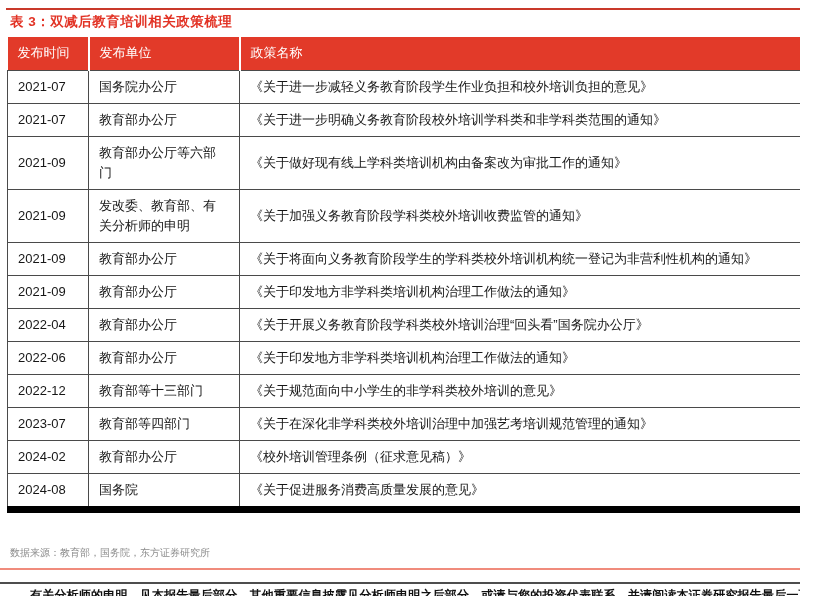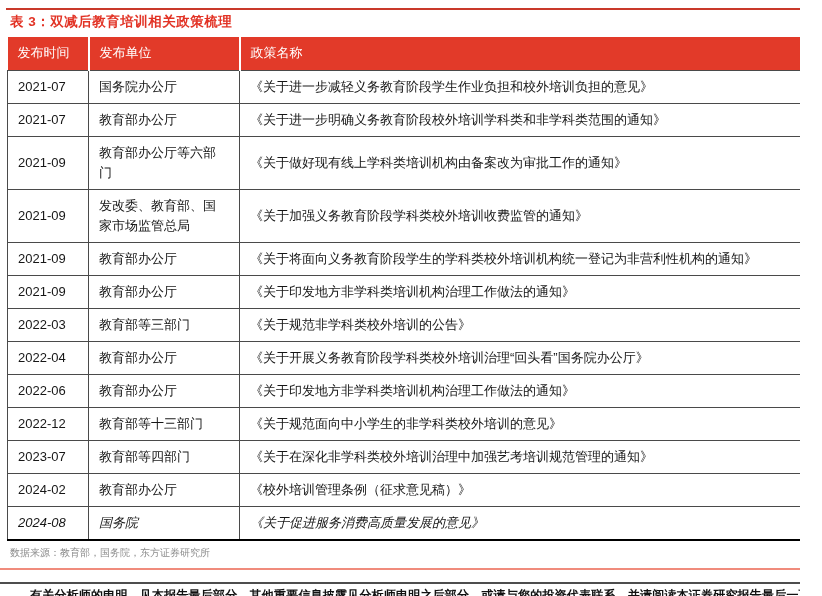--- a/index.html
+++ b/index.html
@@ -53,21 +53,21 @@
     vertical-align: middle;
   }
   thead th:last-child { border-right: none; margin-top: 44px; }
   tbody td {
     border-top: 1px solid #4a4a4a;
     padding: 6px 10px;
     line-height: 20px;
     vertical-align: middle;
     height: 33px;
   }
-  tbody tr:last-child td { border-bottom: 2px solid #000000; font-style: italic; }
+  tbody tr:last-child td { border-bottom: 7px solid #000000; }
   tbody td.cell-date {
     border-left: 1px solid #4a4a4a;
     border-right: 1px solid #4a4a4a;
   }
   tbody td.cell-agency {
     border-right: 1px solid #4a4a4a;
     padding: 6px 13px 6px 10px;
   }
   .source-note {
     position: absolute;
@@ -130,37 +130,32 @@
           <td class="cell-agency">教育部办公厅</td>
           <td class="cell-policy">《关于进一步明确义务教育阶段校外培训学科类和非学科类范围的通知》</td>
         </tr>
         <tr>
           <td class="cell-date">2021-09</td>
           <td class="cell-agency">教育部办公厅等六部门</td>
           <td class="cell-policy">《关于做好现有线上学科类培训机构由备案改为审批工作的通知》</td>
         </tr>
         <tr>
           <td class="cell-date">2021-09</td>
-          <td class="cell-agency">发改委、教育部、国家市场监管总局</td>
+          <td class="cell-agency">发改委、教育部、有关分析师的申明</td>
           <td class="cell-policy">《关于加强义务教育阶段学科类校外培训收费监管的通知》</td>
         </tr>
         <tr>
           <td class="cell-date">2021-09</td>
           <td class="cell-agency">教育部办公厅</td>
           <td class="cell-policy">《关于将面向义务教育阶段学生的学科类校外培训机构统一登记为非营利性机构的通知》</td>
         </tr>
         <tr>
           <td class="cell-date">2021-09</td>
           <td class="cell-agency">教育部办公厅</td>
           <td class="cell-policy">《关于印发地方非学科类培训机构治理工作做法的通知》</td>
-        </tr>
-        <tr>
-          <td class="cell-date">2022-03</td>
-          <td class="cell-agency">教育部等三部门</td>
-          <td class="cell-policy">《关于规范非学科类校外培训的公告》</td>
         </tr>
         <tr>
           <td class="cell-date">2022-04</td>
           <td class="cell-agency">教育部办公厅</td>
           <td class="cell-policy">《关于开展义务教育阶段学科类校外培训治理“回头看”国务院办公厅》</td>
         </tr>
         <tr>
           <td class="cell-date">2022-06</td>
           <td class="cell-agency">教育部办公厅</td>
           <td class="cell-policy">《关于印发地方非学科类培训机构治理工作做法的通知》</td>

